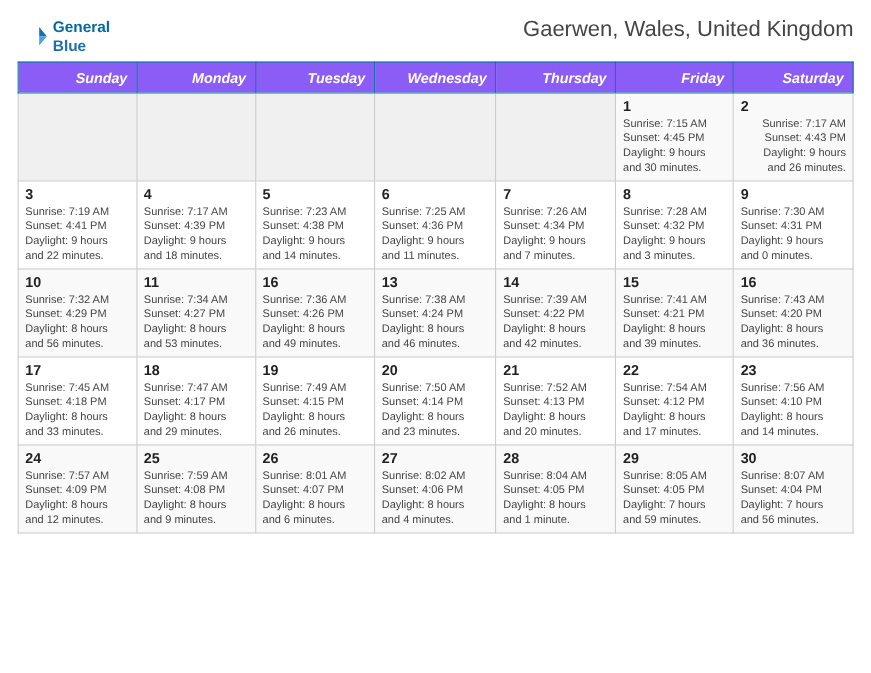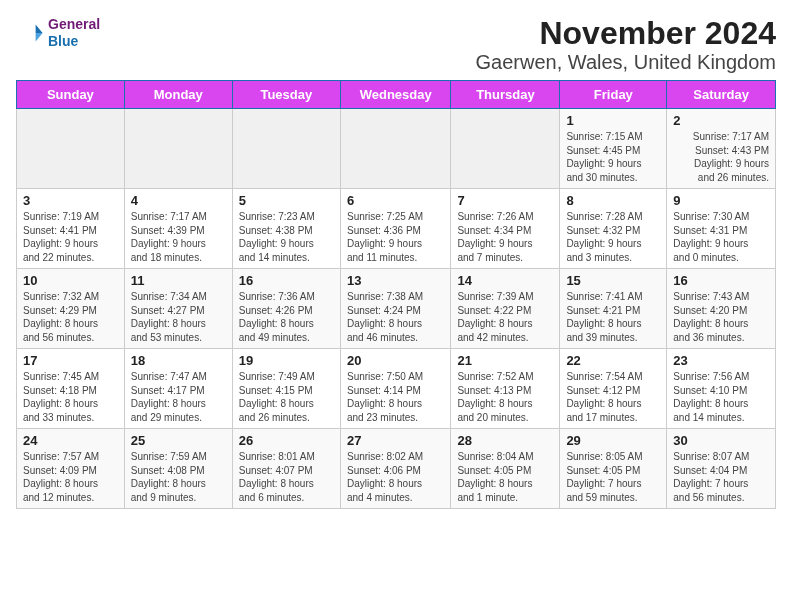--- a/index.html
+++ b/index.html
@@ -19,21 +19,21 @@
     .logo {
       display: flex;
       align-items: center;
       gap: 4px;
     }
     .logo-text {
       font-size: 14px;
       font-weight: bold;
       line-height: 1.2;
     }
-    .logo-text .general { color: #701a75; }
+    .logo-text .general { color: #0369a1; }
     .logo-text .blue { color: #1a6faf; }
     .logo-icon {
       width: 28px;
       height: 28px;
     }
     .title-area {
       text-align: right;
     }
     .month-title {
       font-size: 32px;
@@ -44,27 +44,28 @@
     .location {
       font-size: 20px;
       color: #444;
     }
     .calendar {
       width: 100%;
       border-collapse: collapse;
       border: 1px solid #ccc;
     }
     .calendar th {
-      background: #d946ef;
+      background: #8b5cf6;
       color: #fff;
       font-size: 13px;
       font-weight: bold;
       padding: 6px 8px;
-      text-align: center;
+      text-align: right;
       border: 1px solid #1a6faf;
+      font-style: italic;
     }
     .calendar td {
       vertical-align: top;
       border: 1px solid #ccc;
       padding: 4px 6px;
       width: 113px;
       min-height: 80px;
       background: #fff;
       font-size: 10.5px;
       color: #333;
@@ -99,21 +100,20 @@
     <svg class="logo-icon" viewBox="0 0 40 40">
       <polygon points="28,8 38,20 28,20" fill="#1a6faf"></polygon>
       <polygon points="28,20 38,20 28,32" fill="#4aa3e0"></polygon>
     </svg>
     <div class="logo-text">
       <div class="general">General</div>
       <div class="blue">Blue</div>
     </div>
   </div>
   <div class="title-area">
-    <div class="month-title">November 2024</div>
     <div class="location">Gaerwen, Wales, United Kingdom</div>
   </div>
 </div>
 
 <table class="calendar">
   <thead>
     <tr>
     <th>Sunday</th>
         <th>Monday</th>
         <th>Tuesday</th>

